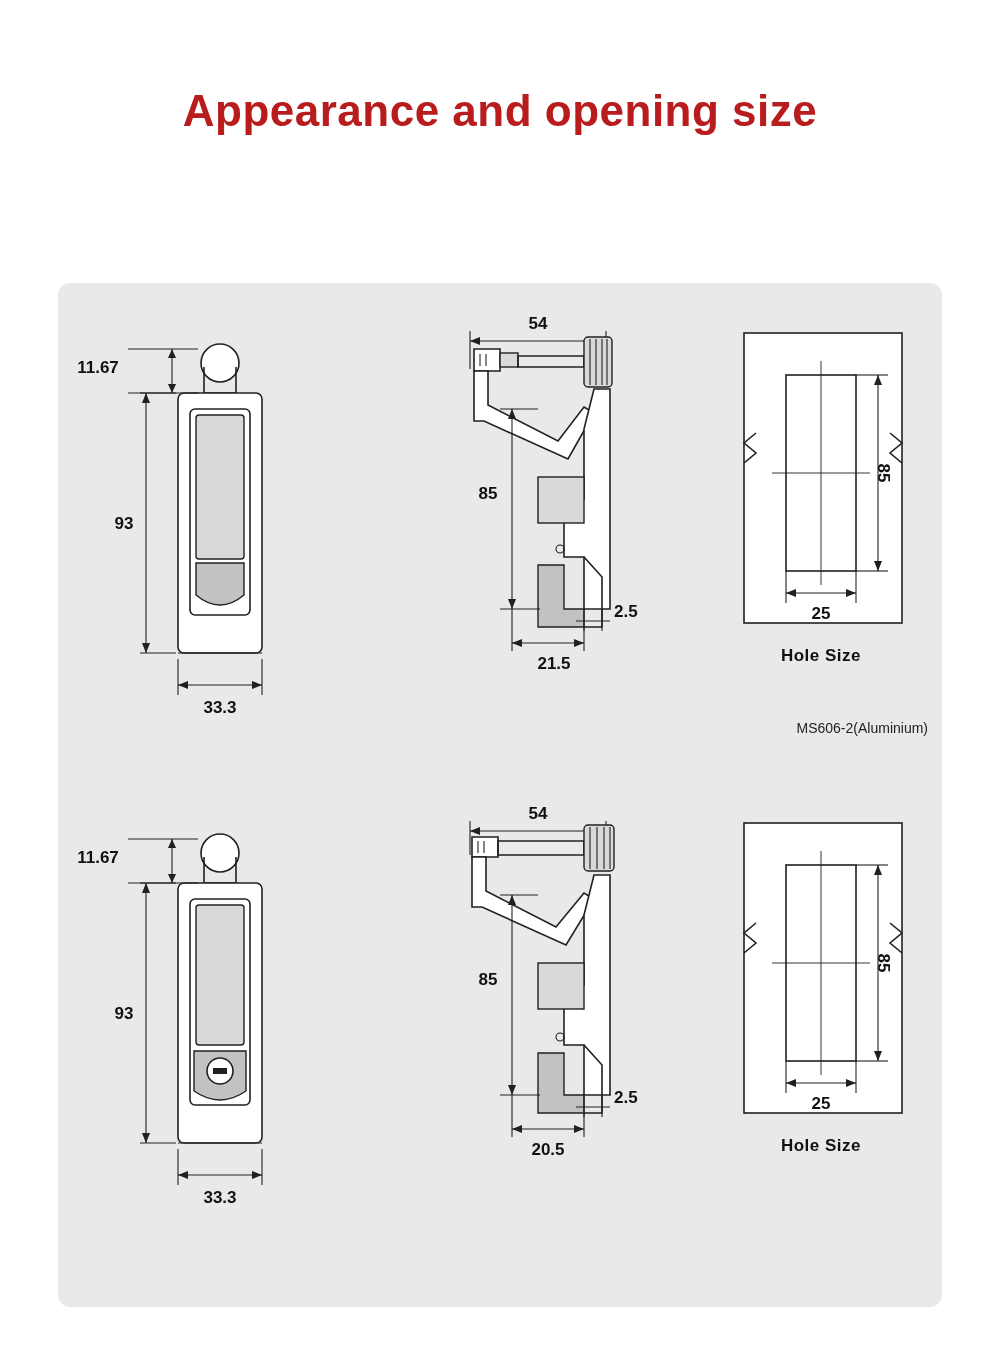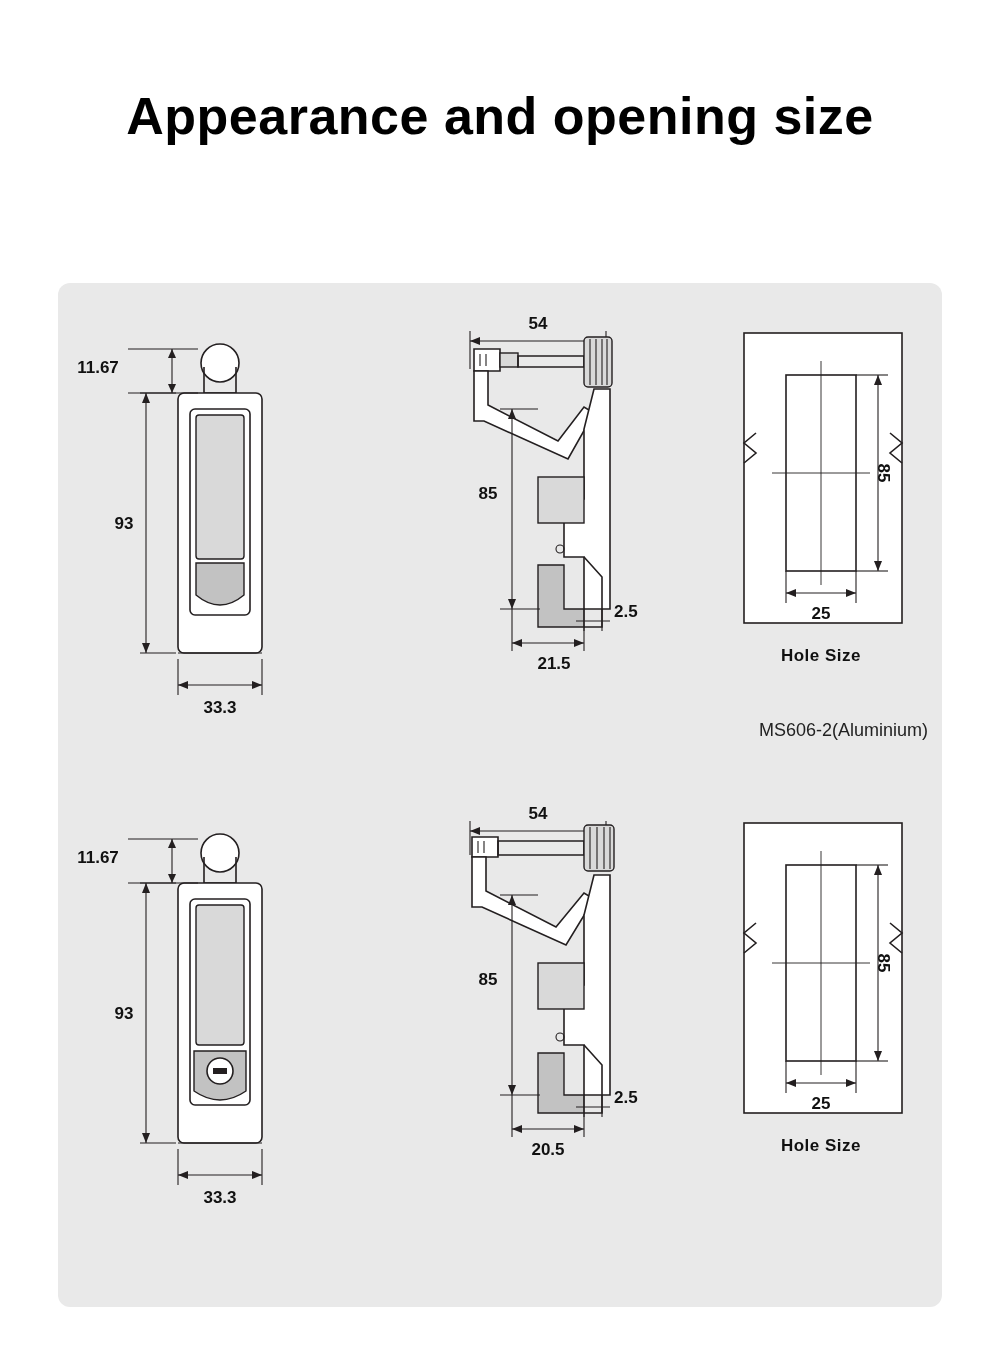--- a/index.html
+++ b/index.html
@@ -14,24 +14,24 @@
     color: #1a1a1a;
     position: relative;
     overflow: hidden;
   }
   .page-title {
     position: absolute;
     top: 86px;
     left: 0;
     width: 1000px;
     text-align: center;
-    font-size: 52px;
+    font-size: 44px;
     font-weight: bold;
     letter-spacing: 0.5px;
-    color: #000000;
+    color: #b91c1c;
   }
   .panel {
     position: absolute;
     left: 58px;
     top: 283px;
     width: 884px;
     height: 1024px;
     background: #e9e9e9;
     border-radius: 12px;
   }
@@ -39,21 +39,21 @@
     position: absolute;
     left: 0;
     width: 884px;
     height: 512px;
   }
   .block.top { top: 0; }
   .block.bottom { top: 490px; }
   .variant-label {
     position: absolute;
     right: 14px;
-    font-size: 18px;
+    font-size: 14px;
     color: #222;
     font-family: "Liberation Sans", sans-serif;
   }
   .variant-label.top { top: 437px; }
   svg { display: block; }
   .ln { stroke: #231f20; stroke-width: 1.6; fill: none; }
   .ln-thin { stroke: #231f20; stroke-width: 1.1; fill: none; }
   .ln-dim { stroke: #231f20; stroke-width: 1.1; fill: none; }
   .fillw { fill: #ffffff; stroke: #231f20; stroke-width: 1.6; }
   .fillg { fill: #d9d9d9; stroke: #231f20; stroke-width: 1.4; }

